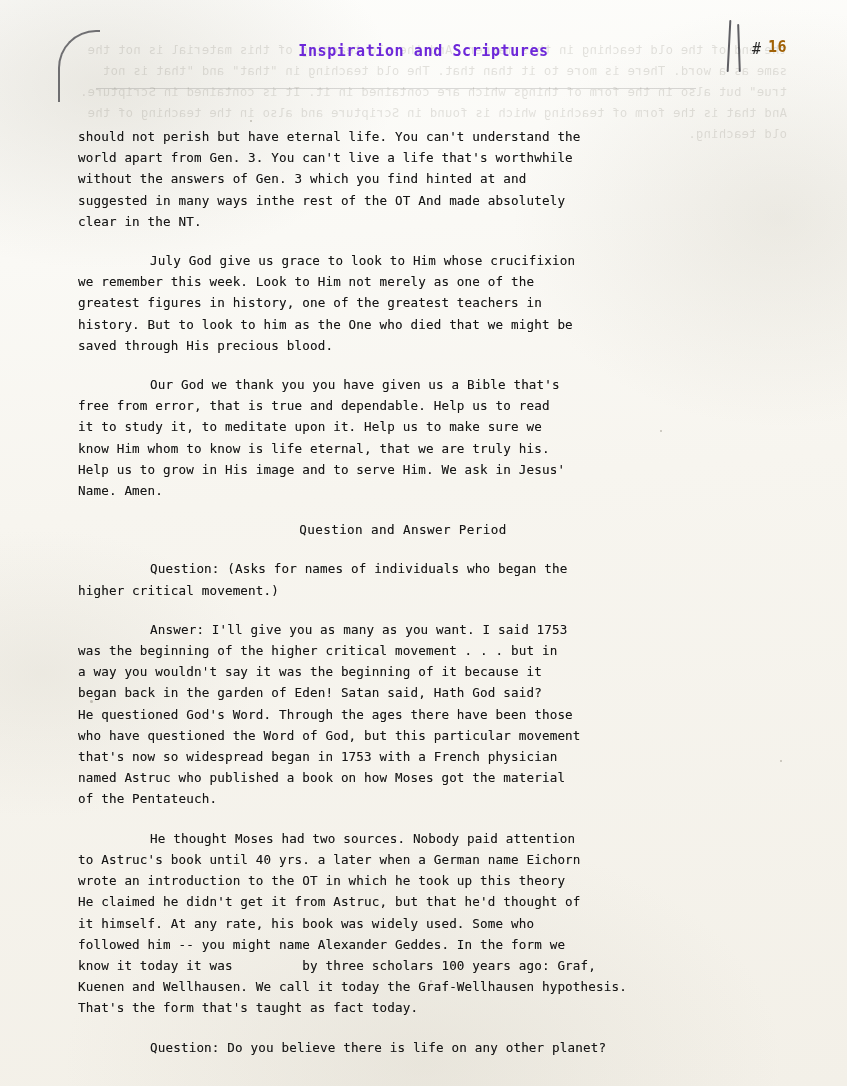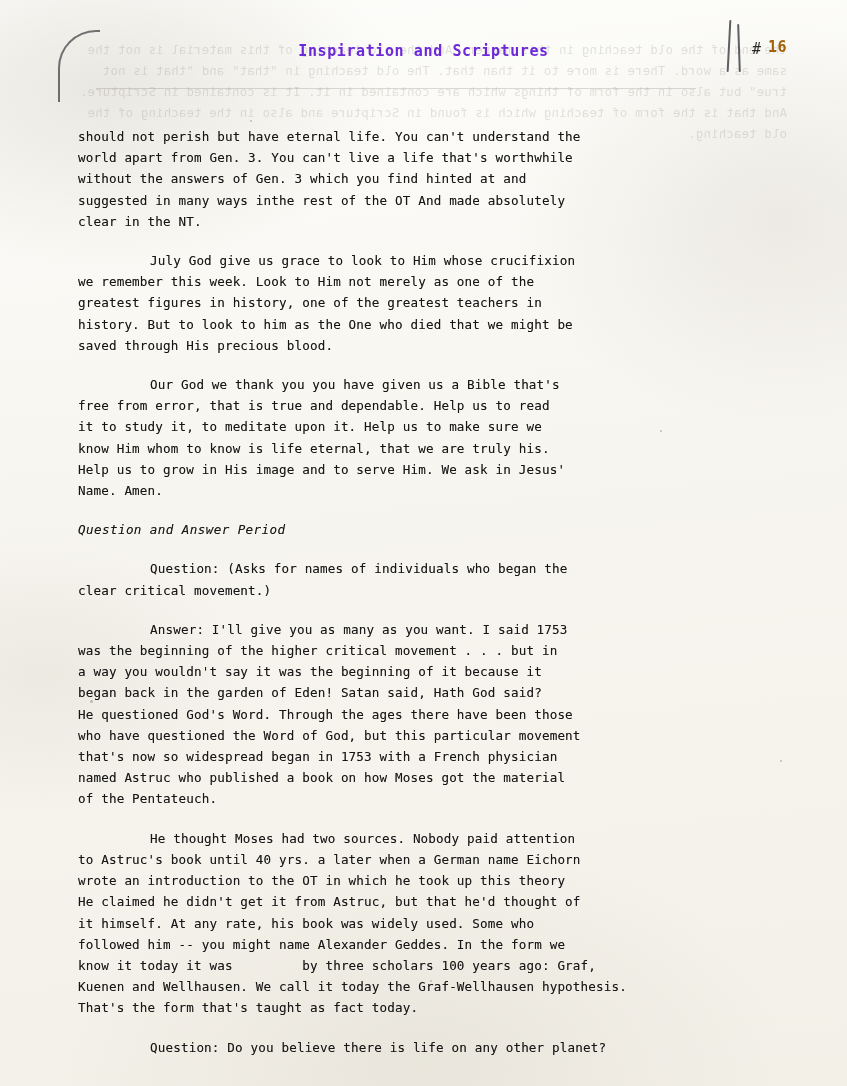--- a/index.html
+++ b/index.html
@@ -120,23 +120,23 @@
     color: #161616;
   }
   .para {
     margin: 18px 0 14px 0;
     white-space: pre-wrap;
     text-shadow: 0 0 0.6px rgba(0,0,0,0.35);
   }
   .para.indent { text-indent: 72px; }
   .section-title {
     margin: 18px 0 14px 0;
+    text-align: center;
     padding-right: 90px;
     letter-spacing: 0.4px;
-    font-style: italic;
   }
   .qa-block { margin-bottom: 6px; }
   
   .speck {
     position: absolute;
     background: #8d887c;
     border-radius: 50%;
     opacity: 0.5;
     z-index: 2;
   }
@@ -175,21 +175,21 @@
       <p class="para indent">Our God we thank you you have given us a Bible that's
 free from error, that is true and dependable. Help us to read
 it to study it, to meditate upon it. Help us to make sure we
 know Him whom to know is life eternal, that we are truly his.
 Help us to grow in His image and to serve Him. We ask in Jesus'
 Name. Amen.</p>
 
       <p class="para section-title">Question and Answer Period</p>
 
       <p class="para indent qa-block">Question: (Asks for names of individuals who began the
-clear critical movement.)</p>
+higher critical movement.)</p>
       <p class="para indent qa-block">Answer: I'll give you as many as you want. I said 1753
 was the beginning of the higher critical movement . . . but in
 a way you wouldn't say it was the beginning of it because it
 began back in the garden of Eden! Satan said, Hath God said?
 He questioned God's Word. Through the ages there have been those
 who have questioned the Word of God, but this particular movement
 that's now so widespread began in 1753 with a French physician
 named Astruc who published a book on how Moses got the material
 of the Pentateuch.</p>
       <p class="para indent qa-block">He thought Moses had two sources. Nobody paid attention

